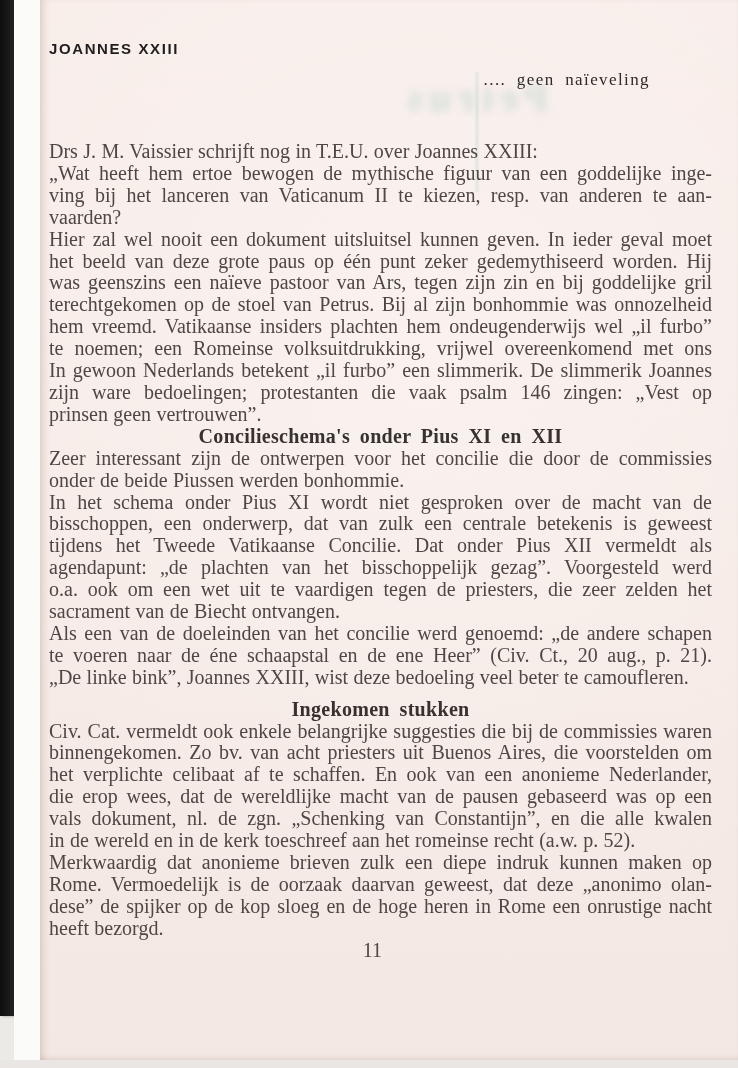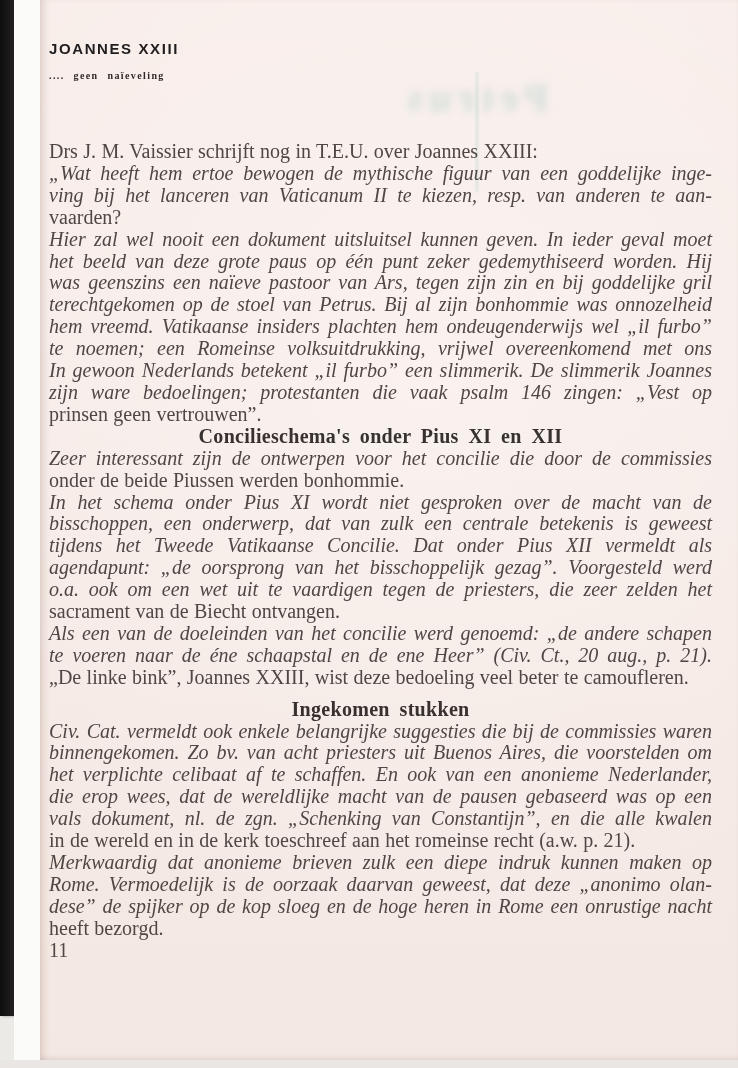--- a/index.html
+++ b/index.html
@@ -42,35 +42,35 @@
     background:rgba(150,195,188,0.35);filter:blur(1px);
   }
   .doc-title{
     position:absolute;left:49px;top:30px;
     font-family:"Liberation Sans","DejaVu Sans",sans-serif;
     font-weight:bold;font-size:15px;letter-spacing:1.6px;
     color:#1f1d1e;white-space:nowrap;
   }
   .doc-subtitle{
     position:absolute;left:49px;top:70px;width:601px;
-    text-align:left;font-weight:bold;font-size:10px;
+    text-align:right;font-weight:normal;font-size:17px;
     letter-spacing:1.4px;word-spacing:5px;color:#2e2a29;white-space:nowrap;
   }
   .text-flow{
     position:absolute;left:49px;top:141px;width:663px;
     font-size:20px;line-height:21.9px;color:#4e4744;
   }
-  .text-flow .jline{text-align:justify;text-align-last:justify;word-spacing:0.4px;font-style:italic;}
+  .text-flow .jline{text-align:justify;text-align-last:justify;word-spacing:0.4px;}
   .text-flow .lline{text-align:left;word-spacing:0.4px;}
   .text-flow .hline{
     text-align:center;font-weight:bold;color:#37312f;
     word-spacing:4.5px;letter-spacing:0.3px;
   }
   .text-flow .spacer{height:10px;}
-  .text-flow .pagenum{text-align:left;padding-right:16px;color:#4e4744;}
+  .text-flow .pagenum{text-align:center;padding-right:16px;color:#4e4744;}
   .bottom-band{
     position:absolute;left:0;top:1060px;width:738px;height:8px;
     background:#e9e6e3;
   }
 </style>
 </head>
 <body>
 
 <div class="scan-edge"></div>
 <div class="gutter"></div>
@@ -96,34 +96,34 @@
     <div class="jline">te noemen; een Romeinse volksuitdrukking, vrijwel overeenkomend met ons</div>
     <div class="jline">In gewoon Nederlands betekent „il furbo” een slimmerik. De slimmerik Joannes</div>
     <div class="jline">zijn ware bedoelingen; protestanten die vaak psalm 146 zingen: „Vest op</div>
     <div class="lline">prinsen geen vertrouwen”.</div>
     <div class="hline">Concilieschema's onder Pius XI en XII</div>
     <div class="jline">Zeer interessant zijn de ontwerpen voor het concilie die door de commissies</div>
     <div class="lline">onder de beide Piussen werden bonhommie.</div>
     <div class="jline">In het schema onder Pius XI wordt niet gesproken over de macht van de</div>
     <div class="jline">bisschoppen, een onderwerp, dat van zulk een centrale betekenis is geweest</div>
     <div class="jline">tijdens het Tweede Vatikaanse Concilie. Dat onder Pius XII vermeldt als</div>
-    <div class="jline">agendapunt: „de oorsprong van het bisschoppelijk gezag”. Voorgesteld werd</div>
+    <div class="jline">agendapunt: „de plachten van het bisschoppelijk gezag”. Voorgesteld werd</div>
     <div class="jline">o.a. ook om een wet uit te vaardigen tegen de priesters, die zeer zelden het</div>
     <div class="lline">sacrament van de Biecht ontvangen.</div>
     <div class="jline">Als een van de doeleinden van het concilie werd genoemd: „de andere schapen</div>
     <div class="jline">te voeren naar de éne schaapstal en de ene Heer” (Civ. Ct., 20 aug., p. 21).</div>
     <div class="lline">„De linke bink”, Joannes XXIII, wist deze bedoeling veel beter te camoufleren.</div>
     <div class="spacer"></div>
     <div class="hline">Ingekomen stukken</div>
     <div class="jline">Civ. Cat. vermeldt ook enkele belangrijke suggesties die bij de commissies waren</div>
     <div class="jline">binnengekomen. Zo bv. van acht priesters uit Buenos Aires, die voorstelden om</div>
     <div class="jline">het verplichte celibaat af te schaffen. En ook van een anonieme Nederlander,</div>
     <div class="jline">die erop wees, dat de wereldlijke macht van de pausen gebaseerd was op een</div>
     <div class="jline">vals dokument, nl. de zgn. „Schenking van Constantijn”, en die alle kwalen</div>
-    <div class="lline">in de wereld en in de kerk toeschreef aan het romeinse recht (a.w. p. 21).</div>
+    <div class="lline">in de wereld en in de kerk toeschreef aan het romeinse recht (a.w. p. 52).</div>
     <div class="jline">Merkwaardig dat anonieme brieven zulk een diepe indruk kunnen maken op</div>
     <div class="jline">Rome. Vermoedelijk is de oorzaak daarvan geweest, dat deze „anonimo olan-</div>
     <div class="jline">dese” de spijker op de kop sloeg en de hoge heren in Rome een onrustige nacht</div>
     <div class="lline">heeft bezorgd.</div>
     <div class="pagenum">11</div>
   </main>
 
 <div class="bottom-band"></div>
 
 </body></html>

